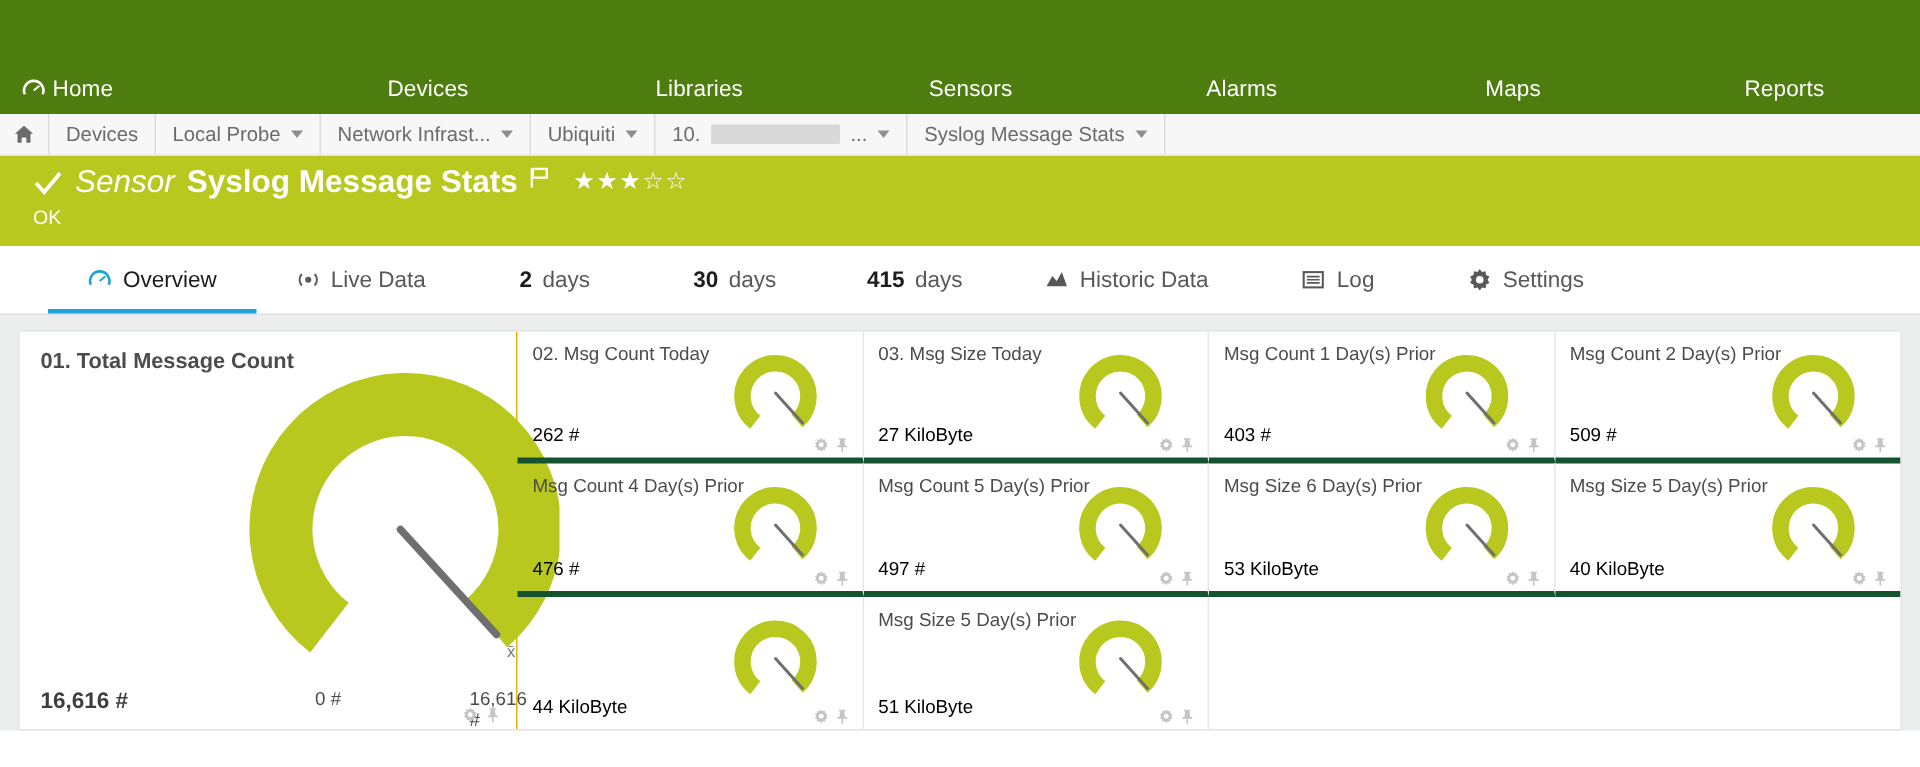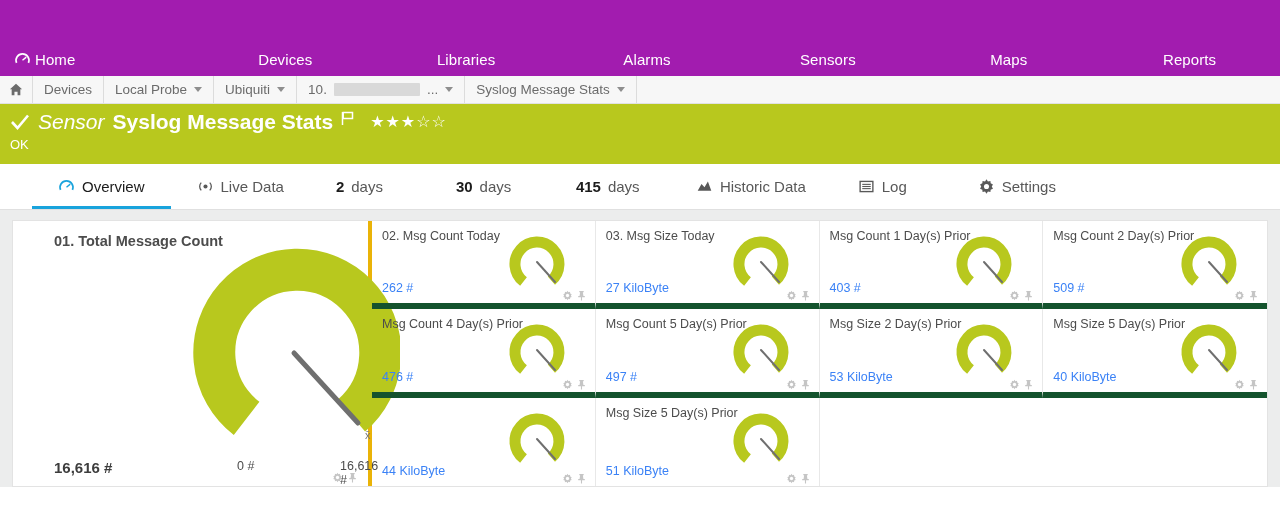--- a/index.html
+++ b/index.html
@@ -4,21 +4,21 @@
 <style>
   * { box-sizing: border-box; margin: 0; padding: 0; }
   html, body {
     width: 1280px; height: 511px;
     font-family: "Liberation Sans", sans-serif;
     background: #fff; overflow: hidden;
   }
 
   
   .topnav {
-    height: 76px; background: #a21caf; position: relative;
+    height: 76px; background: #4d7c0f; position: relative;
   }
   .topnav-items {
     position: absolute; left: 0; right: 0; bottom: 0; height: 34px;
     display: flex; align-items: center;
   }
   .topnav-item {
     flex: 1 1 0; text-align: center; color: #ffffff;
     font-size: 15px; letter-spacing: .1px;
     display: flex; align-items: center; justify-content: center; gap: 4px;
     height: 100%;
@@ -43,21 +43,21 @@
     border-right: 4.5px solid transparent; border-top: 5px solid #8e8e8e;
   }
   .redact {
     display: inline-block; width: 86px; height: 13px;
     background: #d9d9d9; border-radius: 1px;
   }
 
   
   .sensorbar {
     height: 60px; background: #b8c81e; color: #fff;
-    padding: 6px 0 0 10px; position: relative;
+    padding: 6px 0 0 22px; position: relative;
   }
   .sensor-line1 { display: flex; align-items: center; gap: 8px; }
   .check-icon { width: 20px; height: 20px; display: block; }
   .sensor-kind {
     font-size: 21px; font-style: italic; font-weight: 400; color: #fff;
   }
   .sensor-title {
     font-size: 21px; font-weight: bold; color: #fff;
   }
   .flag-icon { width: 13px; height: 15px; display: block; margin-bottom: 7px;}
@@ -66,21 +66,21 @@
   .sensor-status {
     font-size: 13px; color: #fff; margin-top: 3px;
   }
 
   
   .tabbar {
     height: 46px; background: #fff; border-bottom: 1px solid #e0e0e0;
     display: flex; align-items: stretch; padding-left: 32px;
   }
   .tab {
-    display: flex; align-items: center; justify-content: flex-start; gap: 7px;
+    display: flex; align-items: center; justify-content: center; gap: 7px;
     font-size: 15px; color: #585858; position: relative;
     padding: 0 26px; min-width: 120px;
   }
   .tab.active { color: #1c1c1c; }
   .tab.active::after {
     content: ""; position: absolute; left: 0; right: 0; bottom: 0;
     height: 3px; background: #19a3dc;
   }
   .tab .num { font-weight: bold; color: #1c1c1c; }
   .tab-icon { width: 17px; height: 17px; display: block; }
@@ -89,22 +89,22 @@
   .content {
     background: #eceded; padding: 10px 12px 0 12px; height: 277px;
   }
   .panel {
     background: #fff; border: 1px solid #e3e3e3; height: 100%;
     display: flex; overflow: hidden;
   }
 
   
   .biggauge {
-    width: 332px; border-right: 4px solid #eab308;
-    position: relative; padding: 12px 14px 0 14px; flex: none; margin-left: 27px;
+    width: 332px; border-right: 1px solid #eab308;
+    position: relative; padding: 12px 14px 0 14px; flex: none;
   }
   .biggauge h3 {
     font-size: 14.5px; font-weight: bold; color: #4c4c4c;
   }
   .big-svg-wrap {
     position: absolute; left: 148px; top: 22px; width: 212px; height: 200px;
   }
   .big-mean {
     position: absolute; left: 325px; top: 208px;
     font-size: 11px; color: #777;
@@ -122,31 +122,31 @@
   .big-icons { position: absolute; right: 10px; bottom: 6px; display: flex; gap: 4px; }
 
   
   .grid {
     flex: 1; display: grid;
     grid-template-columns: repeat(4, 1fr);
     grid-template-rows: repeat(3, 1fr);
   }
   .card {
     position: relative; border-right: 1px solid #e8e8e8;
-    border-bottom: 6px solid #14532d; padding: 8px 10px 0 10px;
+    border-bottom: 4px solid #14532d; padding: 8px 10px 0 10px;
     overflow: hidden;
   }
   .card:nth-child(4n) { border-right: none; }
   .card:nth-child(n+9) { border-bottom: none; }
   .card-title {
     font-size: 12.5px; color: #4c4c4c; white-space: nowrap;
   }
   .card-value {
     position: absolute; left: 10px; bottom: 8px;
-    font-size: 12.5px; color: #3b82f6;
+    font-size: 12.5px; color: #000000;
   }
   .card-svg {
     position: absolute; right: 24px; top: 12px; width: 64px; height: 58px;
   }
   .card-icons { position: absolute; right: 8px; bottom: 5px; display: flex; gap: 3px; }
   .gear-icon, .pin-icon { width: 11px; height: 11px; display: block; }
 </style>
 </head>
 <body>
 
@@ -161,24 +161,24 @@
       </span>
       <span>Home</span>
     </div>
     <div class="topnav-item">
       <span>Devices</span>
     </div>
     <div class="topnav-item">
       <span>Libraries</span>
     </div>
     <div class="topnav-item">
+      <span>Sensors</span>
+    </div>
+    <div class="topnav-item">
       <span>Alarms</span>
-    </div>
-    <div class="topnav-item">
-      <span>Sensors</span>
     </div>
     <div class="topnav-item">
       <span>Maps</span>
     </div>
     <div class="topnav-item">
       <span>Reports</span>
     </div>
   </div>
 </div>
 
@@ -188,20 +188,24 @@
       <svg viewBox="0 0 16 15" width="14" height="13">
         <path d="M8 1 L15 7.2 H13 V14 H9.8 V10 H6.2 V14 H3 V7.2 H1 Z" fill="#6b6b6b"></path>
       </svg>
     </span>
   </div>
   <div class="crumb">
     <span>Devices</span>
   </div>
   <div class="crumb">
     <span>Local Probe</span>
+    <span class="caret"></span>
+  </div>
+  <div class="crumb">
+    <span>Network Infrast...</span>
     <span class="caret"></span>
   </div>
   <div class="crumb">
     <span>Ubiquiti</span>
     <span class="caret"></span>
   </div>
   <div class="crumb">
     <span>10.</span>
     <span class="redact"></span>
     <span>...</span>
@@ -463,21 +467,21 @@
           <span class="pin-icon">
             <svg viewBox="0 0 20 20" width="11" height="11">
                 <path d="M6 2 H14 V4 H12.5 L13.5 11 H16 V13 H11 V19 H9 V13 H4 V11 H6.5 L7.5 4 H6 Z" fill="#c5c5c5"></path>
               </svg>
           </span>
         </div>
       </div>
 
 
       <div class="card">
-        <div class="card-title">Msg Size 2 Day(s) Prior</div>
+        <div class="card-title">Msg Size 6 Day(s) Prior</div>
         <svg class="card-svg" viewBox="0 0 64 58">
           <path d="M 16.5 48.5 A 22 22 0 1 1 44.4 47.7" fill="none" stroke="#b8c81e" stroke-width="11"></path>
           <line x1="30" y1="29" x2="48" y2="49" stroke="#6f6f6f" stroke-width="2" stroke-linecap="round"></line>
         </svg>
         <div class="card-value">53 KiloByte</div>
         <div class="card-icons">
           <span class="gear-icon">
             <svg viewBox="0 0 20 20" width="11" height="11">
                 <path d="M10 1.5 L11.7 4 L14.6 3.4 L14.9 6.3 L17.6 7.5 L16.2 10 L17.6 12.5 L14.9 13.7 L14.6 16.6 L11.7 16 L10 18.5 L8.3 16 L5.4 16.6 L5.1 13.7 L2.4 12.5 L3.8 10 L2.4 7.5 L5.1 6.3 L5.4 3.4 L8.3 4 Z" fill="#c5c5c5"></path>
                 <circle cx="10" cy="10" r="3" fill="#fff"></circle>

